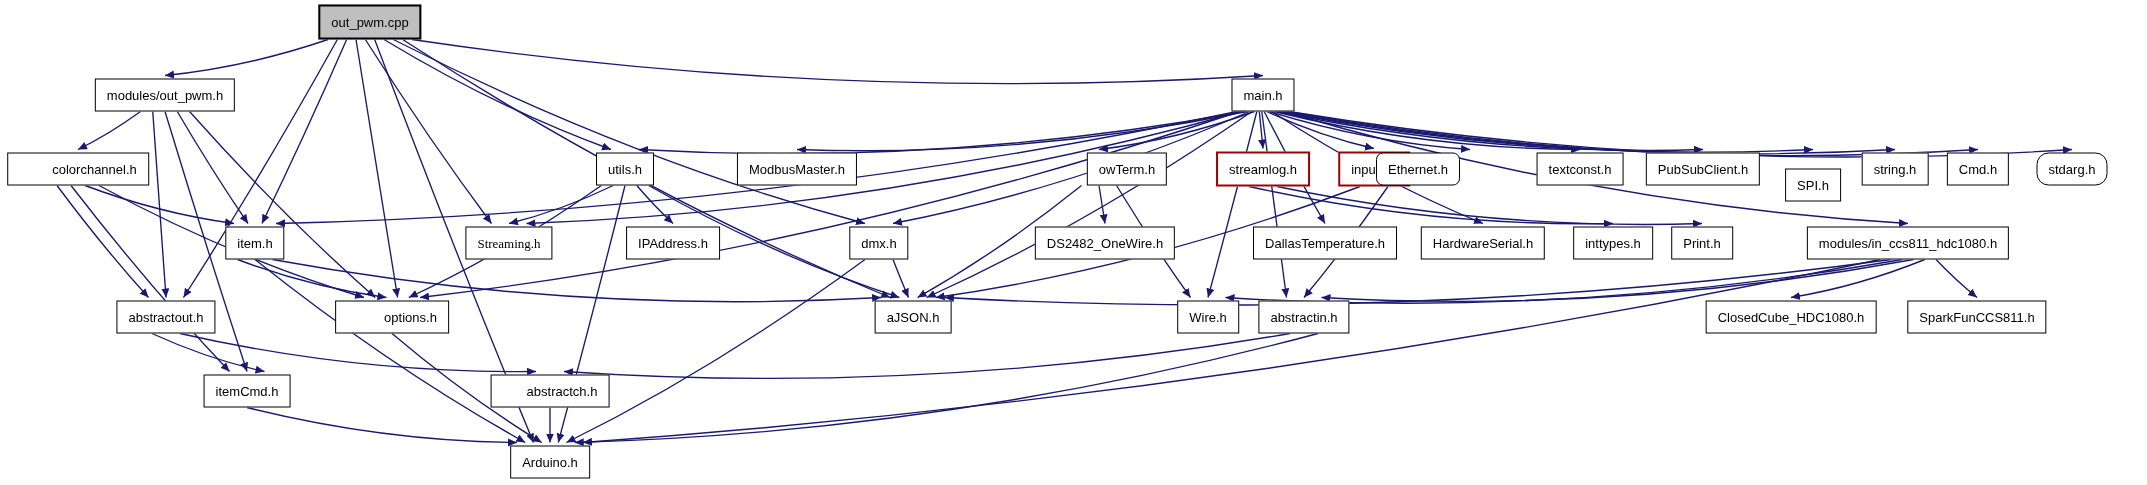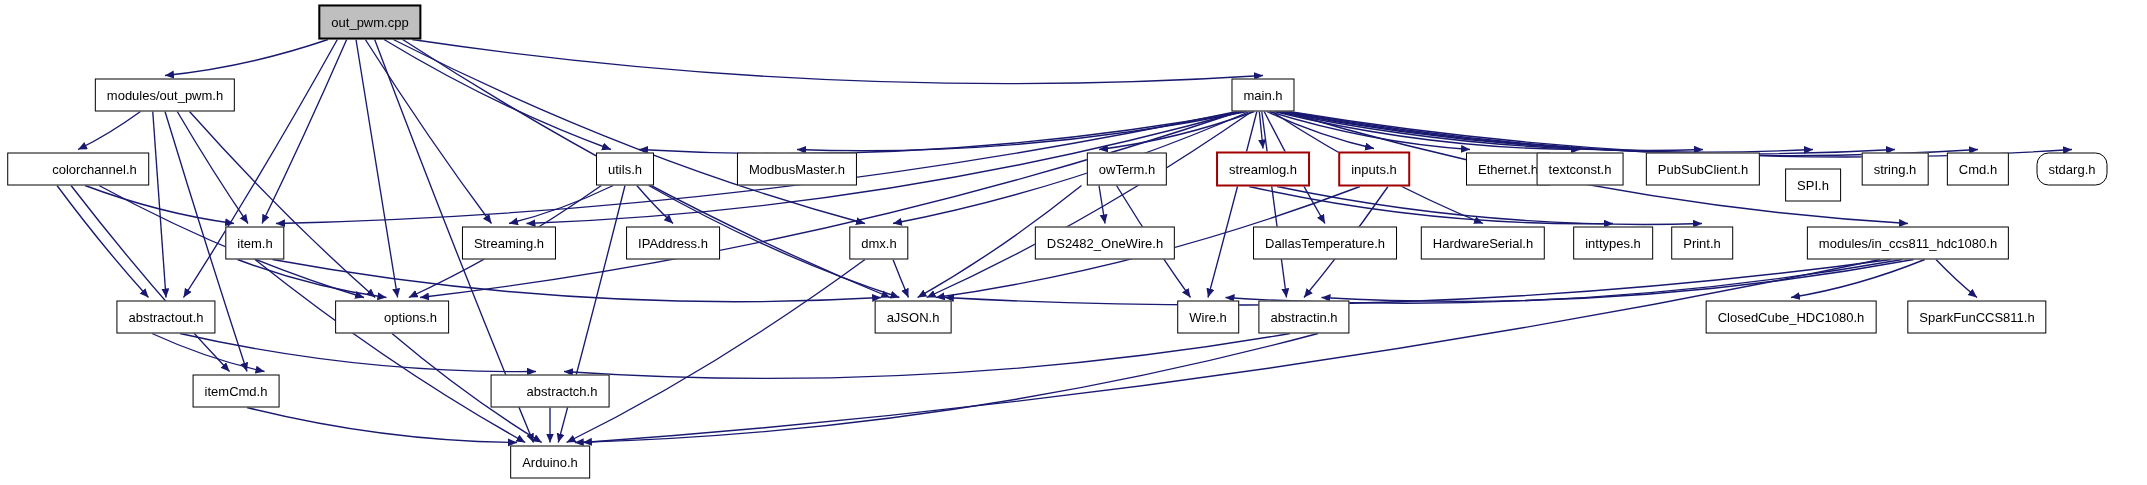--- a/index.html
+++ b/index.html
@@ -127,41 +127,41 @@
   <div id="nodes">
       <div class="node root" style="left: 370px; top: 22px;">out_pwm.cpp</div>
       <div class="node" style="left: 165px; top: 95px;">modules/out_pwm.h</div>
       <div class="node" style="left: 1263px; top: 95px;">main.h</div>
       <div class="node" style="left: 78px; top: 169px; padding-left: 44px;">colorchannel.h</div>
       <div class="node" style="left: 625px; top: 169px;">utils.h</div>
       <div class="node" style="left: 797px; top: 169px;">ModbusMaster.h</div>
       <div class="node" style="left: 1099px; top: 169px; margin-left: 28px;">owTerm.h</div>
       <div class="node truncated" style="left: 1263px; top: 169px;">streamlog.h</div>
       <div class="node truncated" style="left: 1374px; top: 169px;">inputs.h</div>
-      <div class="node" style="left: 1508px; top: 169px;">Ethernet.h</div>
+      <div class="node" style="left: 1418px; top: 169px; border-radius: 7px;">Ethernet.h</div>
       <div class="node" style="left: 1580px; top: 169px;">textconst.h</div>
       <div class="node" style="left: 1703px; top: 169px;">PubSubClient.h</div>
       <div class="node" style="left: 1813px; top: 169px; margin-top: 16px;">SPI.h</div>
       <div class="node" style="left: 1895px; top: 169px;">string.h</div>
       <div class="node" style="left: 1978px; top: 169px;">Cmd.h</div>
       <div class="node" style="left: 2072px; top: 169px; border-radius: 12px;">stdarg.h</div>
       <div class="node" style="left: 255px; top: 243px;">item.h</div>
-      <div class="node" style="left: 509px; top: 243px;">Streaming.h</div>
+      <div class="node" style="left: 509px; top: 243px; font-family: Liberation Serif, serif;">Streaming.h</div>
       <div class="node" style="left: 673px; top: 243px;">IPAddress.h</div>
       <div class="node" style="left: 879px; top: 243px;">dmx.h</div>
       <div class="node" style="left: 1105px; top: 243px;">DS2482_OneWire.h</div>
       <div class="node" style="left: 1325px; top: 243px;">DallasTemperature.h</div>
       <div class="node" style="left: 1483px; top: 243px;">HardwareSerial.h</div>
       <div class="node" style="left: 1613px; top: 243px;">inttypes.h</div>
       <div class="node" style="left: 1702px; top: 243px;">Print.h</div>
       <div class="node" style="left: 1908px; top: 243px;">modules/in_ccs811_hdc1080.h</div>
       <div class="node" style="left: 166px; top: 317px;">abstractout.h</div>
       <div class="node" style="left: 392px; top: 317px; padding-left: 48px;">options.h</div>
       <div class="node" style="left: 913px; top: 317px;">aJSON.h</div>
       <div class="node" style="left: 1208px; top: 317px;">Wire.h</div>
       <div class="node" style="left: 1304px; top: 317px;">abstractin.h</div>
       <div class="node" style="left: 1791px; top: 317px;">ClosedCube_HDC1080.h</div>
       <div class="node" style="left: 1977px; top: 317px;">SparkFunCCS811.h</div>
-      <div class="node" style="left: 236px; top: 391px;">itemCmd.h</div>
+      <div class="node" style="left: 247px; top: 391px;">itemCmd.h</div>
       <div class="node" style="left: 550px; top: 391px; padding-left: 35px;">abstractch.h</div>
       <div class="node" style="left: 550px; top: 462px;">Arduino.h</div>
     </div>
 </div>
 
 </body></html>

